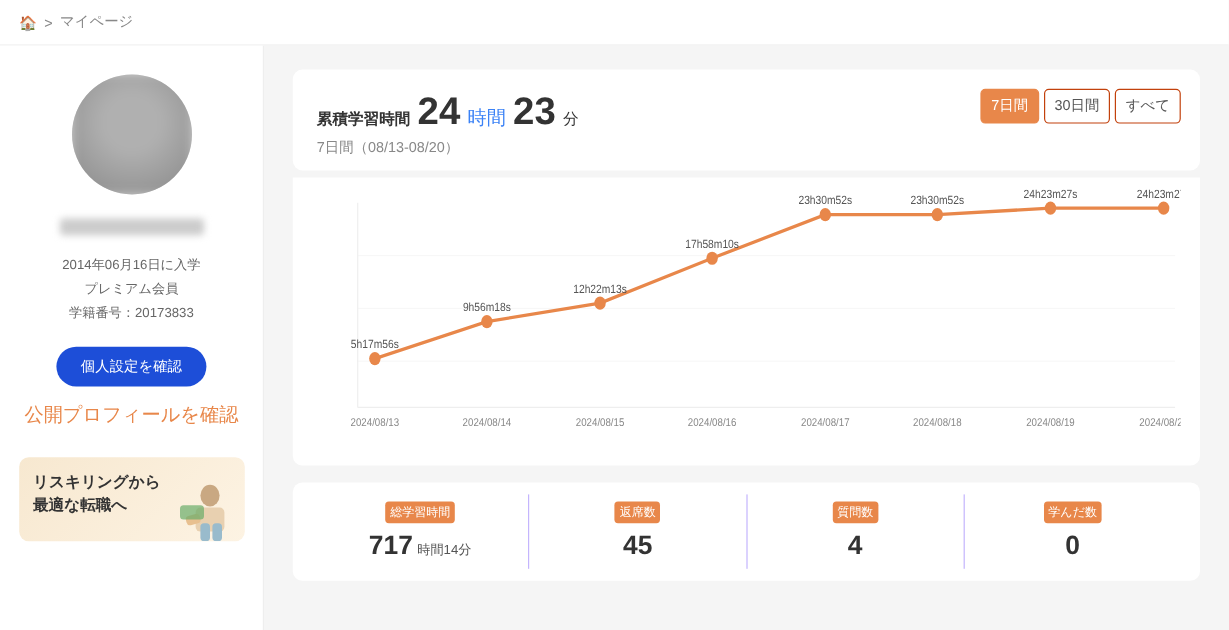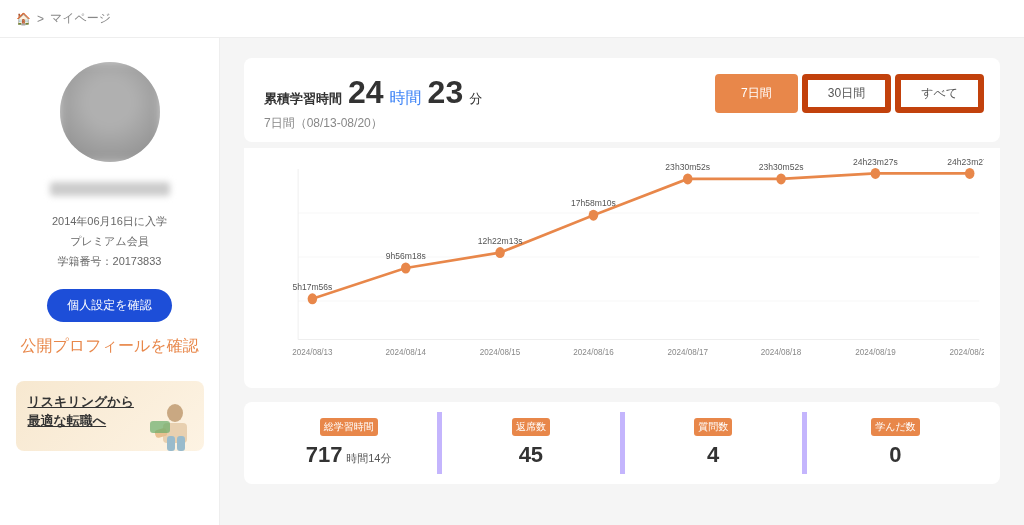--- a/index.html
+++ b/index.html
@@ -87,21 +87,20 @@
     }
     .banner-wrap {
       margin-top: 16px;
       width: 188px;
       background: linear-gradient(135deg, #f7e8d0 0%, #fdf3e3 100%);
       border-radius: 8px;
       padding: 12px;
       position: relative;
       overflow: hidden;
       min-height: 70px;
-      text-decoration: underline;
     }
     .banner-title {
       font-size: 13px;
       font-weight: bold;
       color: #333;
       line-height: 1.4;
     }
     .banner-img-placeholder {
       position: absolute;
       right: 4px;
@@ -149,22 +148,22 @@
     }
     
     .period-btns {
       position: absolute;
       top: 16px;
       right: 16px;
       display: flex;
       gap: 4px;
     }
     .period-btn {
-      padding: 5px 20px;
-      border: 6px solid #c2410c;
+      padding: 5px 8px;
+      border: 1px solid #c2410c;
       border-radius: 4px;
       background: #fff;
       font-size: 12px;
       color: #555;
       cursor: pointer;
     }
     .period-btn.active {
       background: #e8874a;
       color: #fff;
       border-color: #e8874a;
@@ -185,21 +184,21 @@
     .stats-bottom {
       background: #fff;
       border-radius: 8px;
       padding: 10px 16px;
       display: flex;
       gap: 0;
     }
     .stat-item {
       flex: 1;
       text-align: center;
-      border-right: 5px solid #c4b5fd;
+      border-right: 1px solid #c4b5fd;
       padding: 6px 8px;
     }
     .stat-item:last-child { border-right: none; }
     .stat-label {
       font-size: 10px;
       background: #e8874a;
       color: #fff;
       border-radius: 3px;
       padding: 2px 4px;
       display: inline-block;

